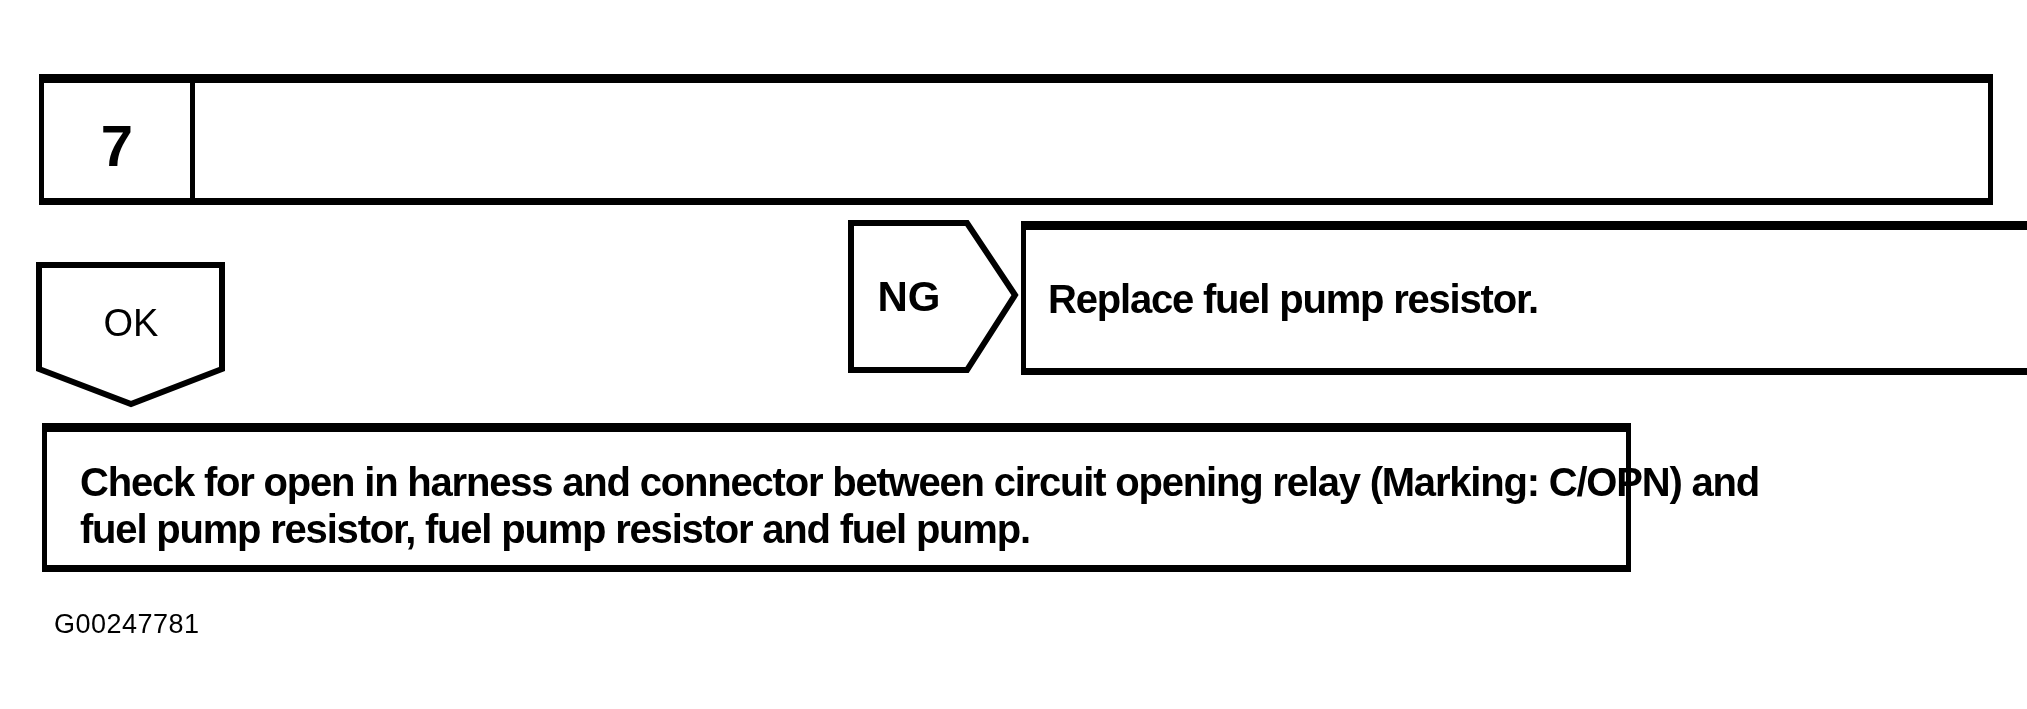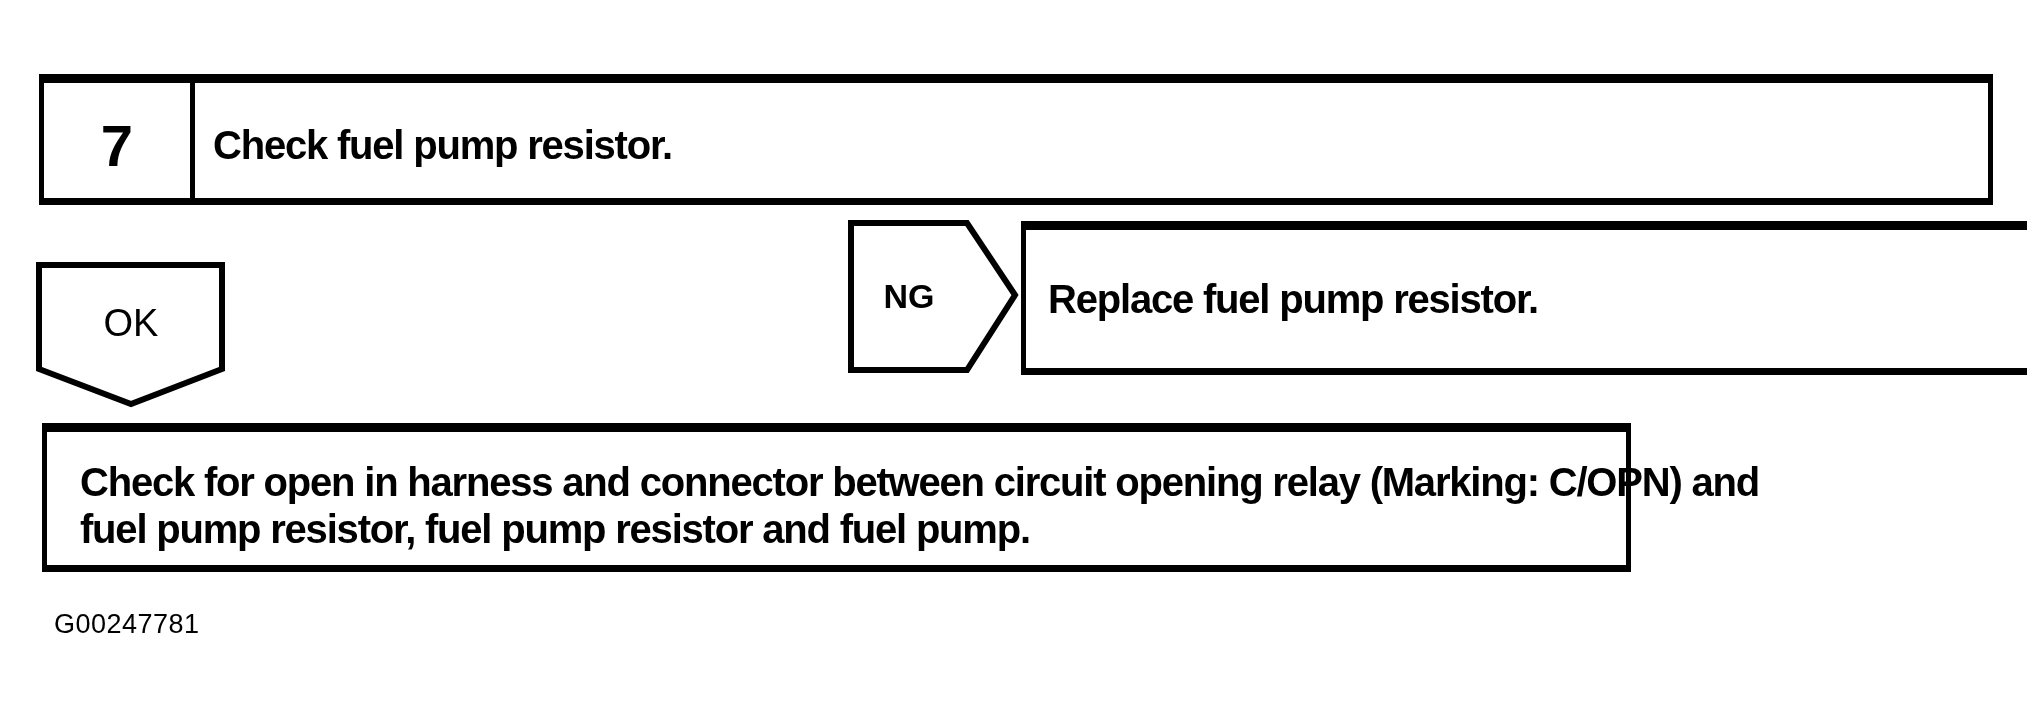--- a/index.html
+++ b/index.html
@@ -64,21 +64,21 @@
   }
   .ng-label {
     position: absolute;
     left: 848px;
     top: 220px;
     width: 122px;
     height: 153px;
     display: flex;
     align-items: center;
     justify-content: center;
-    font-size: 34px;
+    font-size: 42px;
     font-weight: bold;
   }
   .replace-box {
     position: absolute;
     left: 1021px;
     top: 221px;
     width: 1108px;
     height: 154px;
     box-sizing: border-box;
     border: 5px solid #000;
@@ -143,23 +143,20 @@
 </style>
 </head>
 <body>
 
 <div class="canvas">
 
   <div class="step-box">
     <div class="step-number-cell">
       <div class="step-number">7</div>
     </div>
-    <div class="step-instruction-cell">
-      <div class="box-text">Check fuel pump resistor.</div>
-    </div>
   </div>
 
   <svg class="ng-shape" width="174" height="153" viewBox="0 0 174 153">
     <polygon points="3,3 119,3 167,75 119,150 3,150" fill="#ffffff" stroke="#000000" stroke-width="6"></polygon>
   </svg>
   <div class="ng-label">NG</div>
 
   <div class="replace-box">
     <div class="box-text">Replace fuel pump resistor.</div>
   </div>

